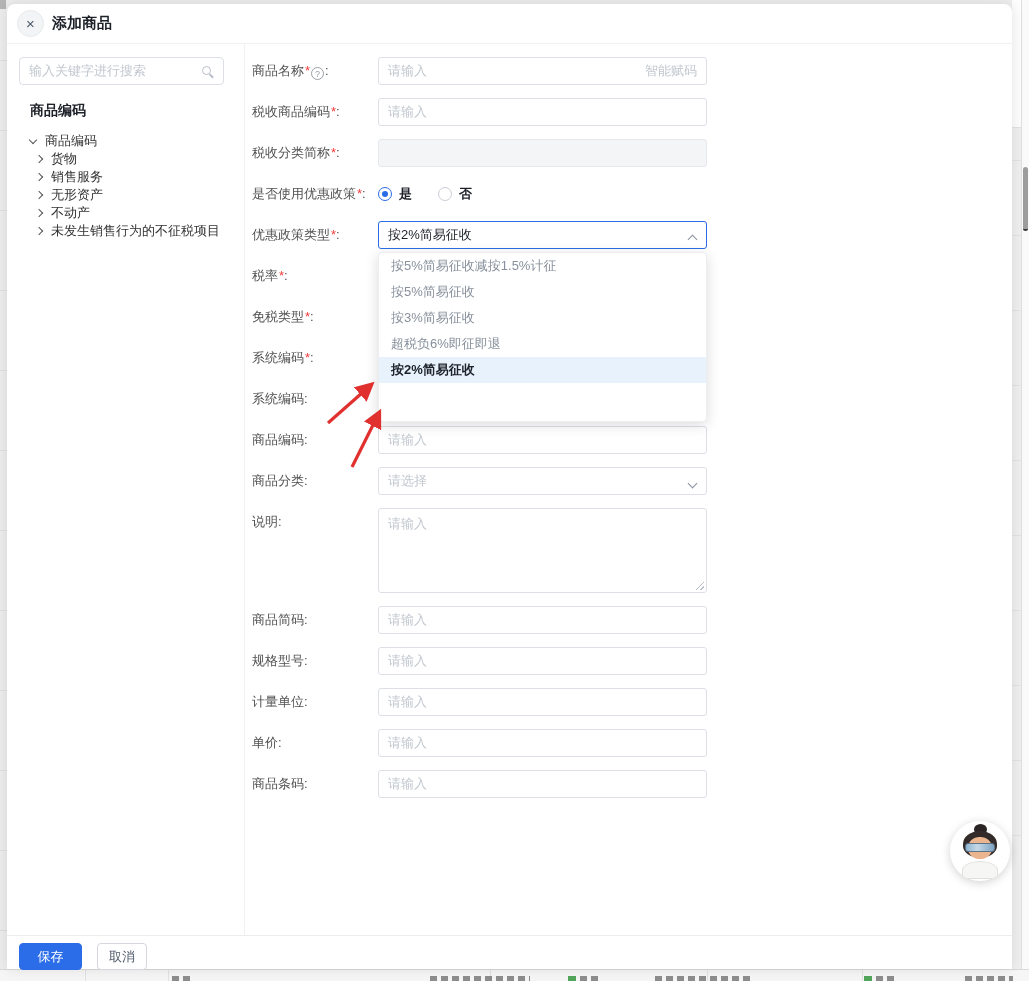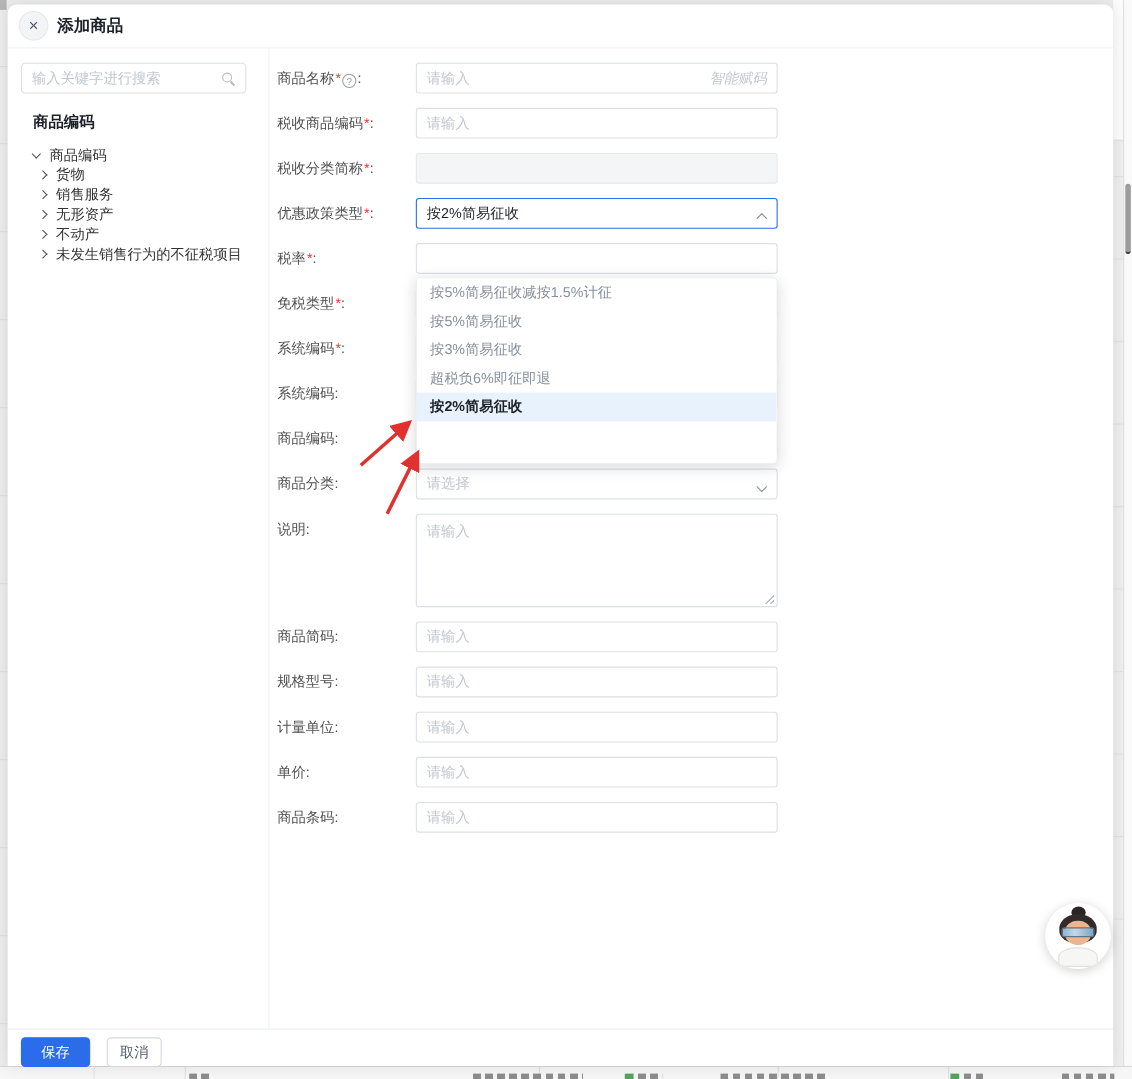--- a/index.html
+++ b/index.html
@@ -51,21 +51,21 @@
   .form { flex:1; padding:13px 0 0 7px; position:relative; }
   .row { display:flex; align-items:flex-start; margin-bottom:13px; }
   .lab { width:126px; flex:none; font-size:13px; color:#515151; line-height:28px; white-space:nowrap; }
   .req { color:#f23a3a; margin-left:1px; }
   .help { display:inline-block; width:13px; height:13px; border:1px solid #9aa0a8; border-radius:50%;
           font-size:9px; line-height:12px; text-align:center; color:#9aa0a8; margin:0 1px; vertical-align:-2px; }
   .ctl { width:329px; position:relative; }
   .input { height:28px; border:1px solid #dcdfe6; border-radius:3px; background:#fff; display:flex; align-items:center;
            padding:0 9px; font-size:13px; cursor:text; }
   .input .ph { color:#c2c7cf; }
-  .input .suffix { margin-left:auto; color:#c2c7cf;font-style:italic; }
+  .input .suffix { margin-left:auto; color:#c2c7cf; }
   .input.disabled { background:#f4f5f7; border-color:#e6e8ec; cursor:default; }
   .selectbox { cursor:pointer; }
   .selectbox .schev { position:absolute; right:10px; top:12px; width:7px; height:7px; border-right:1.5px solid #8a919f; border-bottom:1.5px solid #8a919f; transform:rotate(45deg); }
   .select-open { height:28px; border:1px solid #2b6de8; border-radius:3px; display:flex; align-items:center; padding:0 9px;
                  font-size:13px; color:#1d2129; cursor:pointer; background:#fff; }
   .select-open .schev-up { position:absolute; right:10px; top:14px; width:7px; height:7px; border-right:1.5px solid #8a919f; border-bottom:1.5px solid #8a919f; transform:rotate(-135deg); }
   .textarea { height:85px; border:1px solid #dcdfe6; border-radius:3px; padding:6px 9px; font-size:13px; background:#fff; cursor:text; }
   .textarea .ph { color:#c2c7cf; }
   .resz { position:absolute; right:2px; bottom:2px; width:9px; height:9px;
           background:repeating-linear-gradient(-45deg,transparent 0 2px,#b9bfc8 2px 3px);
@@ -210,20 +210,33 @@
             <div class="lab"><span>税收商品编码</span><span class="req">*</span>:</div>
             <div class="ctl input">
               <span class="ph">请输入</span>
             </div>
           </div>
           <div class="row">
             <div class="lab"><span>税收分类简称</span><span class="req">*</span>:</div>
             <div class="ctl input disabled"></div>
           </div>
           <div class="row">
+            <div class="lab"><span>是否使用优惠政策</span><span class="req">*</span>:</div>
+            <div class="ctl radio-group">
+              <span class="radio-item">
+                <span class="radio checked"></span>
+                <span>是</span>
+              </span>
+              <span class="radio-item">
+                <span class="radio"></span>
+                <span>否</span>
+              </span>
+            </div>
+          </div>
+          <div class="row">
             <div class="lab"><span>优惠政策类型</span><span class="req">*</span>:</div>
             <div class="ctl select-open">
               <span>按2%简易征收</span>
               <span class="schev-up"></span>
             </div>
           </div>
           <div class="row">
             <div class="lab"><span>税率</span><span class="req">*</span>:</div>
             <div class="ctl input"></div>
           </div>

